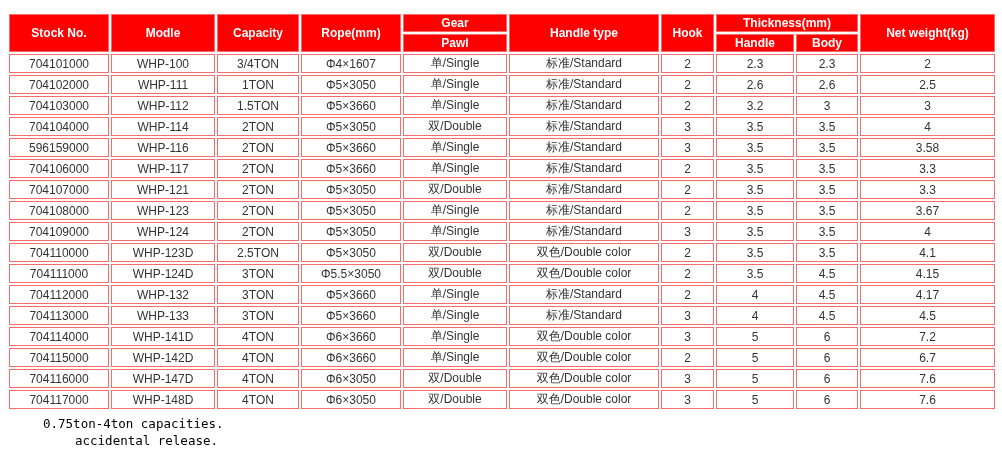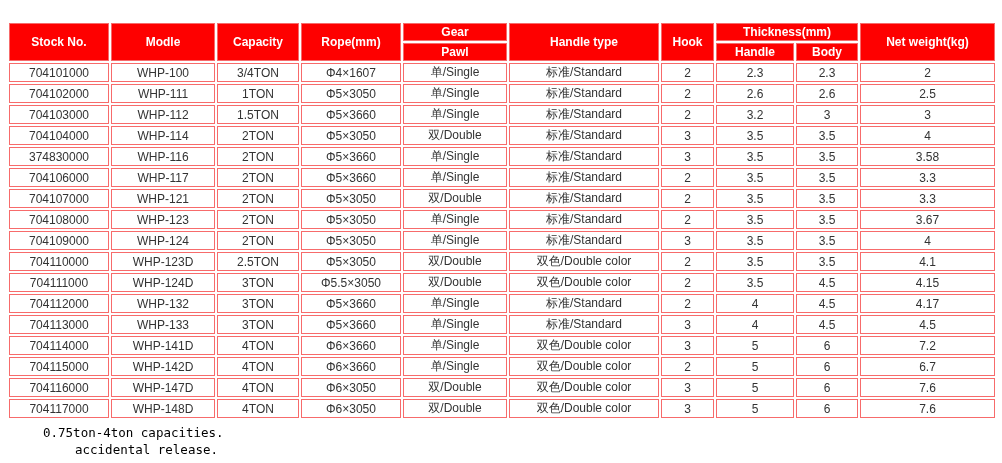--- a/index.html
+++ b/index.html
@@ -5,21 +5,21 @@
   html, body {
     margin: 0;
     padding: 0;
     background: #ffffff;
     width: 1002px;
   }
   .page {
     width: 1002px;
     height: 463px;
     box-sizing: border-box;
-    padding: 21px 7px 0 7px;
+    padding: 12px 7px 0 7px;
     font-family: "Liberation Sans", sans-serif;
   }
   table.spec {
     border-collapse: separate;
     border-spacing: 2px;
     table-layout: fixed;
     width: 990px;
   }
   table.spec th, table.spec td {
     box-sizing: border-box;
@@ -134,21 +134,21 @@
           <td>2TON</td>
           <td>Φ5×3050</td>
           <td>双/Double</td>
           <td>标准/Standard</td>
           <td>3</td>
           <td>3.5</td>
           <td>3.5</td>
           <td>4</td>
         </tr>
         <tr>
-          <td>374830000</td>
+          <td>596159000</td>
           <td>WHP-116</td>
           <td>2TON</td>
           <td>Φ5×3660</td>
           <td>单/Single</td>
           <td>标准/Standard</td>
           <td>3</td>
           <td>3.5</td>
           <td>3.5</td>
           <td>3.58</td>
         </tr>

